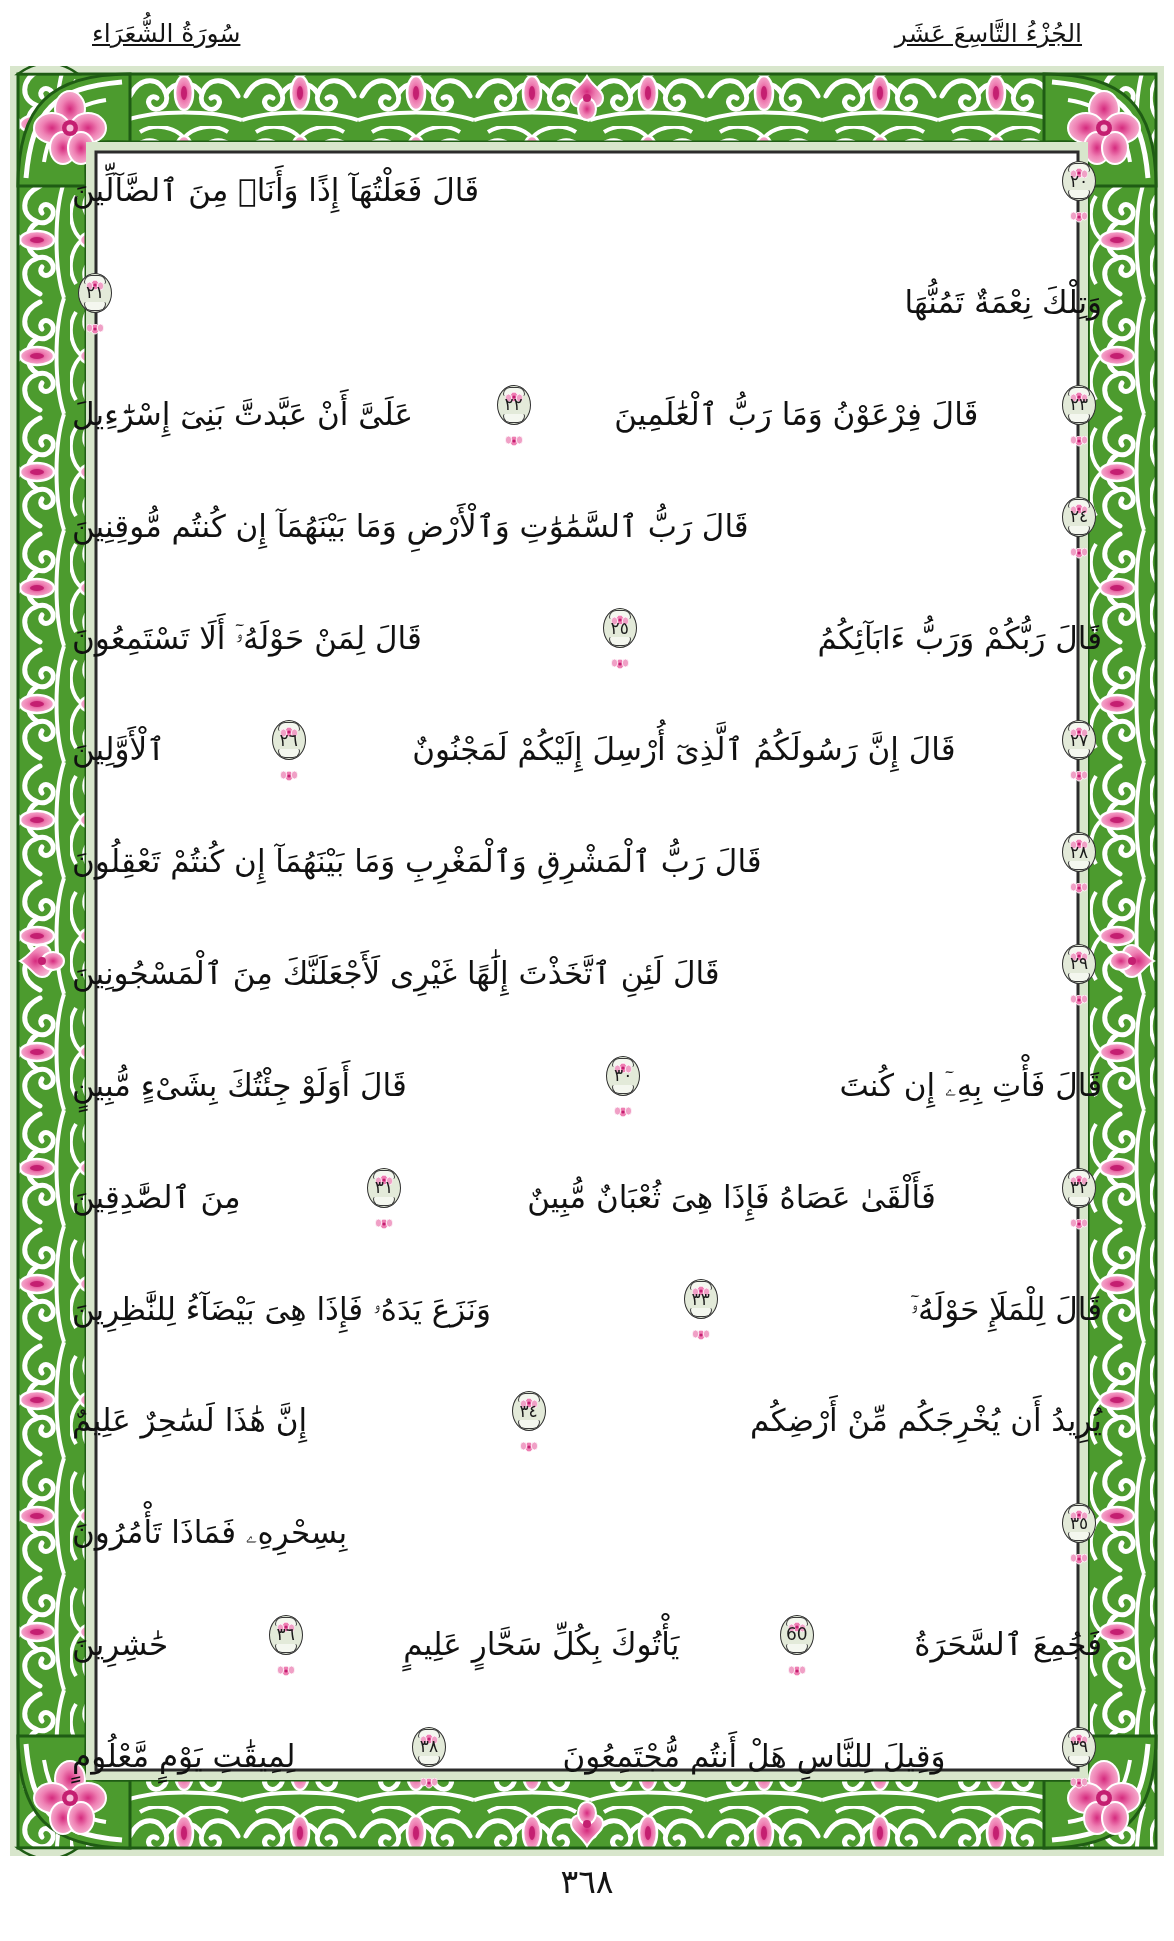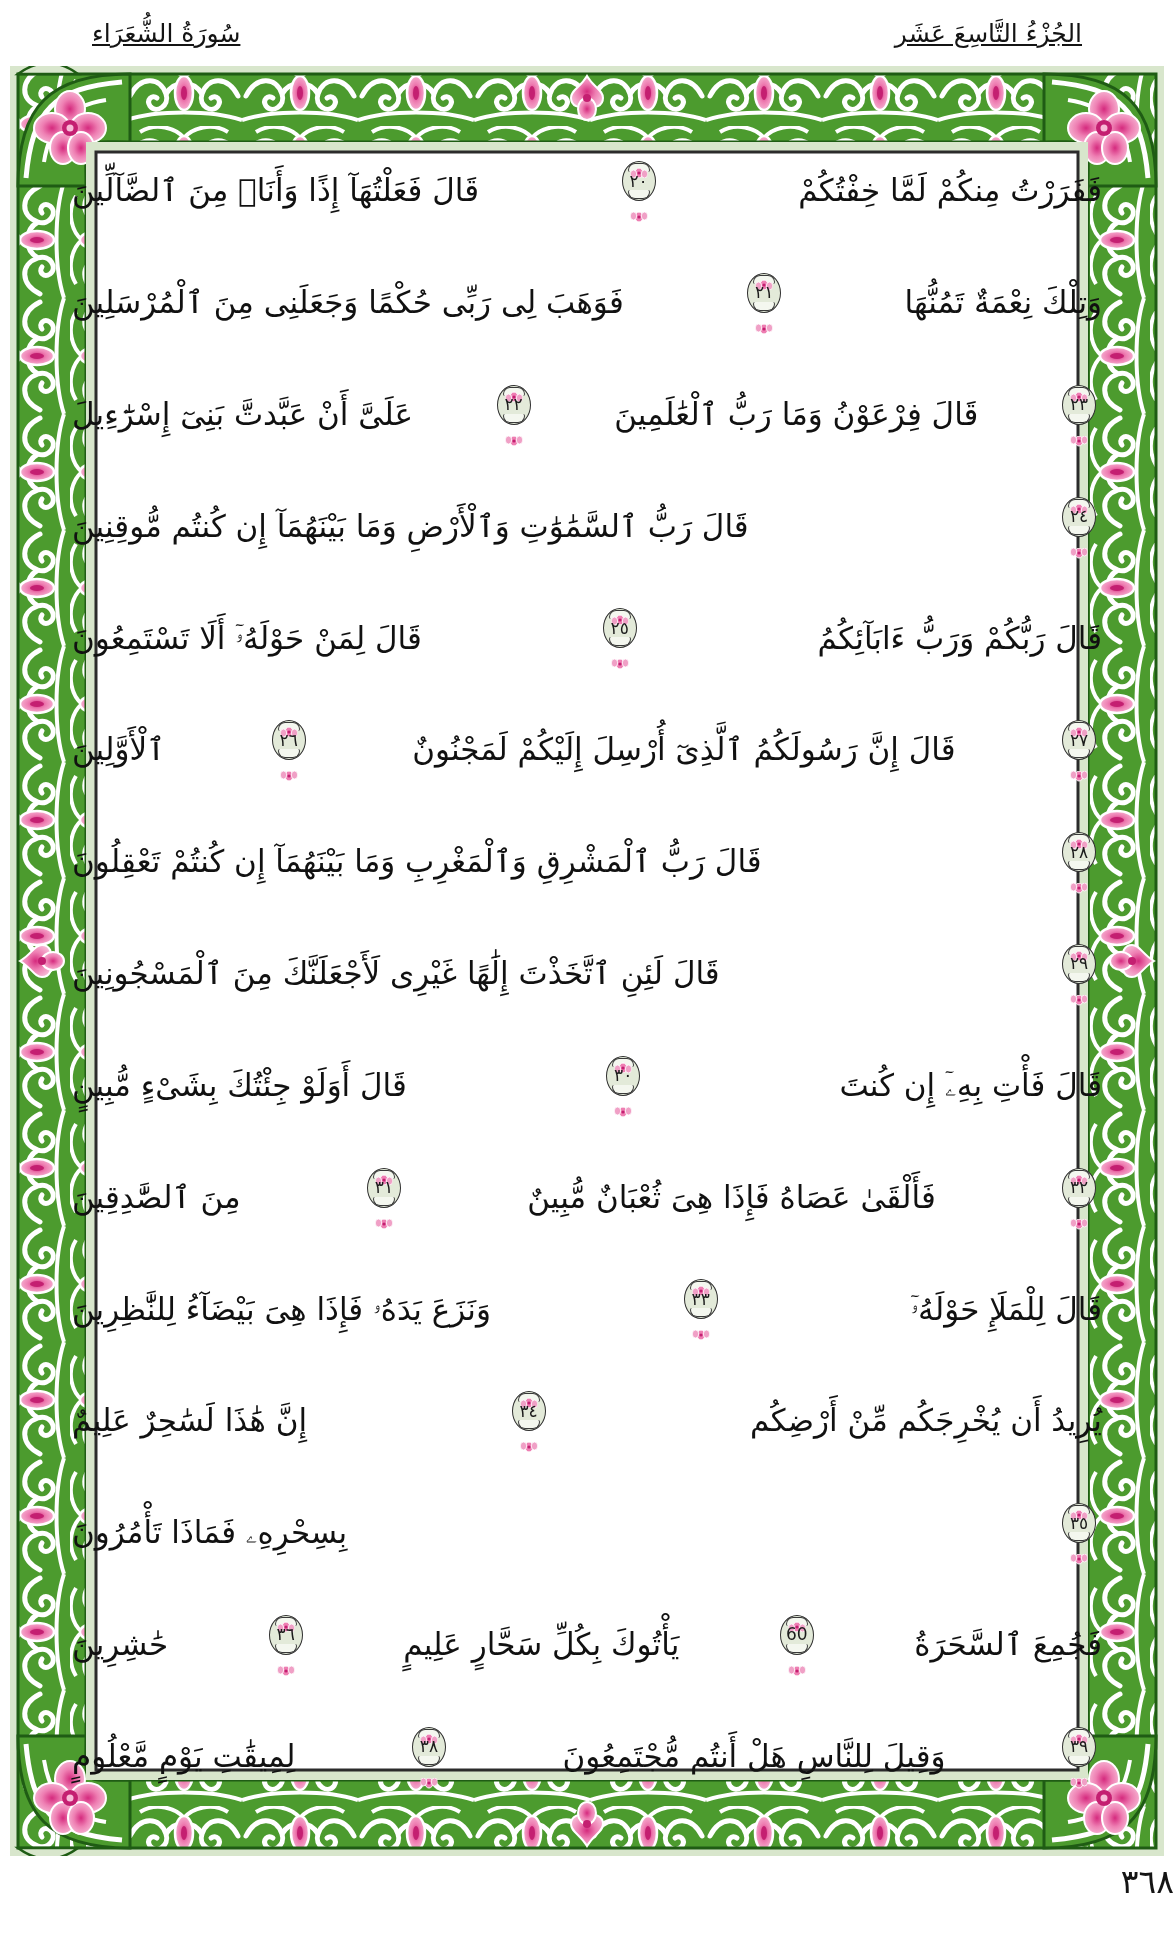--- a/index.html
+++ b/index.html
@@ -159,20 +159,21 @@
     letter-spacing: 0;
     direction: rtl;
   }
 
   
   .page-number {
     position: absolute;
     left: 0;
     top: 1862px;
     width: 1174px;
+    text-align: center;
     font-family: "DejaVu Sans", sans-serif;
     font-size: 33px;
     color: #141414;
     direction: rtl;
   }
 </style>
 </head>
 <body>
 
 <div class="page">
@@ -276,21 +277,20 @@
       <use href="#crest" transform="translate(1124,895) rotate(90)"></use>
 
       <rect x="76" y="76" width="1002" height="1638" fill="#d8e6cc"></rect>
       <rect x="86" y="86" width="982" height="1618" fill="#ffffff" stroke="#2b2b2b" stroke-width="3"></rect>
     </svg>
   </div>
 
   <div class="text-area">
 
     <div class="ayah-line">
-      <span class="seg">فَفَرَرْتُ مِنكُمْ لَمَّا خِفْتُكُمْ</span>
       <span class="verse-marker">
         <span class="vm-body"></span>
         <span class="vm-swirl-t"></span>
         <span class="vm-swirl-b"></span>
         <span class="vm-flower-t">
           <svg viewBox="0 0 17 12" xmlns="http://www.w3.org/2000/svg">
               <ellipse cx="8.5" cy="7" rx="4" ry="5" fill="#ee7eb2" stroke="#fff" stroke-width="1"></ellipse>
               <ellipse cx="3" cy="8" rx="3.2" ry="4" fill="#f0a0c6" stroke="#fff" stroke-width=".8"></ellipse>
               <ellipse cx="14" cy="8" rx="3.2" ry="4" fill="#f0a0c6" stroke="#fff" stroke-width=".8"></ellipse>
               <circle cx="8.5" cy="7" r="1.6" fill="#c41f71"></circle>
@@ -326,21 +326,20 @@
         <span class="vm-flower-b">
           <svg viewBox="0 0 17 12" xmlns="http://www.w3.org/2000/svg">
               <ellipse cx="8.5" cy="5" rx="4" ry="5" fill="#ee7eb2" stroke="#fff" stroke-width="1"></ellipse>
               <ellipse cx="3" cy="4" rx="3.2" ry="4" fill="#f0a0c6" stroke="#fff" stroke-width=".8"></ellipse>
               <ellipse cx="14" cy="4" rx="3.2" ry="4" fill="#f0a0c6" stroke="#fff" stroke-width=".8"></ellipse>
               <circle cx="8.5" cy="5" r="1.6" fill="#c41f71"></circle>
             </svg>
         </span>
         <span class="vm-num">٢١</span>
       </span>
-      <span class="seg">فَوَهَبَ لِى رَبِّى حُكْمًا وَجَعَلَنِى مِنَ ٱلْمُرْسَلِينَ</span>
     </div>
 
     <div class="ayah-line">
       <span class="verse-marker">
         <span class="vm-body"></span>
         <span class="vm-swirl-t"></span>
         <span class="vm-swirl-b"></span>
         <span class="vm-flower-t">
           <svg viewBox="0 0 17 12" xmlns="http://www.w3.org/2000/svg">
               <ellipse cx="8.5" cy="7" rx="4" ry="5" fill="#ee7eb2" stroke="#fff" stroke-width="1"></ellipse>

